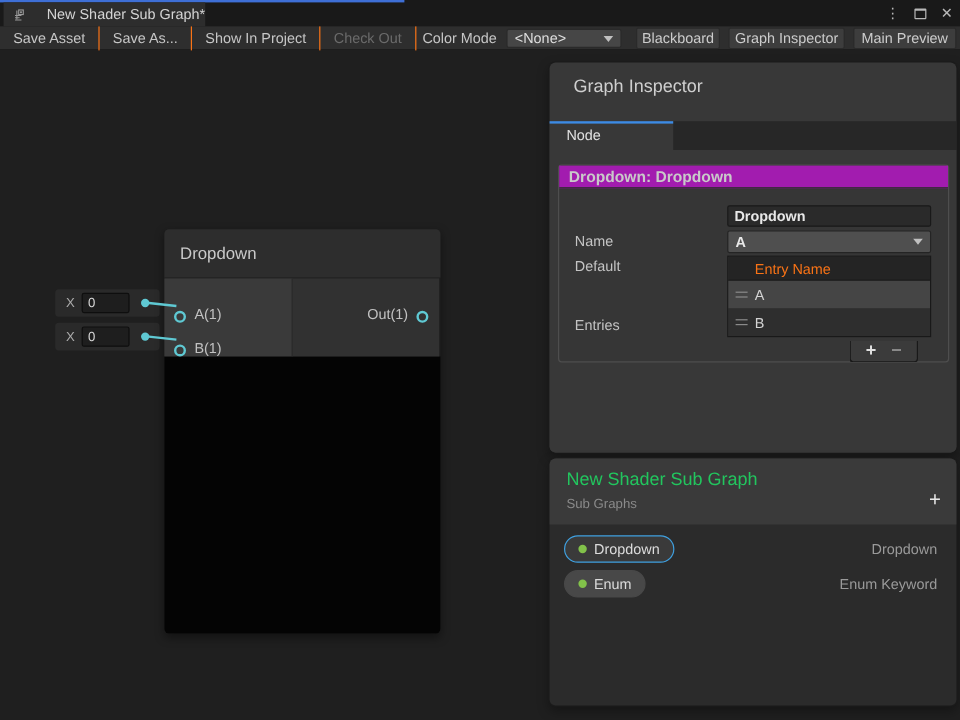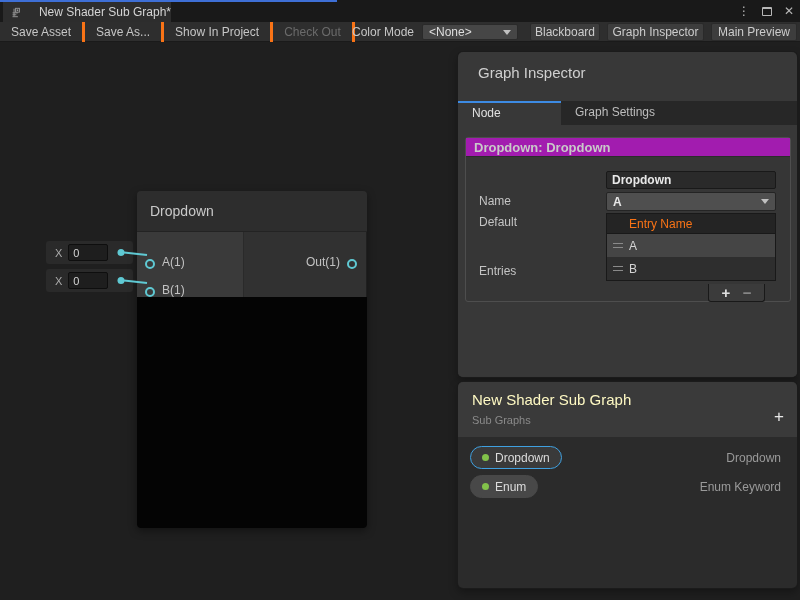--- a/index.html
+++ b/index.html
@@ -21,21 +21,21 @@
   .win-controls { position:absolute; right:6px; top:0; height:22px; display:flex; align-items:center; gap:12px; color:#b8b8b8; }
   .win-controls span { font-size:12px; line-height:22px; cursor:default; }
   .wc-max { width:10px; height:9px; border:1.5px solid #b8b8b8; border-top-width:2px; border-radius:1px; display:inline-block; }
   
   .toolbar {
     position:absolute; left:0; top:22px; width:800px; height:20px;
     background:#2e2e2e; border-bottom:1px solid #1a1a1a; font-size:12px;
   }
   .tb-left { position:absolute; left:0; top:0; height:20px; display:flex; }
   .tb-item {
-    padding:0 11px; line-height:20px; color:#c6c6c6; border-right:3px solid #f97316; white-space:nowrap;
+    padding:0 11px; line-height:20px; color:#c6c6c6; border-right:1px solid #f97316; white-space:nowrap;
   }
   .tb-item.disabled { color:#6b6b6b; }
   .tb-label { position:absolute; left:352px; top:0; line-height:20px; color:#c6c6c6; }
   .tb-dropdown {
     position:absolute; left:422px; top:2px; width:96px; height:16px;
     background:#464646; border:1px solid #2a2a2a; border-radius:2px;
     display:flex; align-items:center; padding:0 6px; color:#dedede;
   }
   .tb-dropdown .arrow { margin-left:auto; }
   .caret-down { width:0; height:0; border-left:4px solid transparent; border-right:4px solid transparent; border-top:5px solid #c0c0c0; display:inline-block; }
@@ -100,21 +100,21 @@
   .entries-footer {
     position:absolute; left:242px; top:146px; width:57px; height:18px;
     background:#3b3b3b; border:1px solid #191919; border-top:none; border-radius:0 0 3px 3px;
     display:flex; align-items:center; justify-content:space-evenly;
   }
   .entries-footer .plus { color:#e0e0e0; font-size:15px; font-weight:bold; line-height:16px; }
   .entries-footer .minus { color:#8a8a8a; font-size:15px; font-weight:bold; line-height:16px; }
   
   .blackboard { top:382px; height:206px; background:#2b2b2b; }
   .bb-header { height:55px; background:#3a3a3a; border-radius:5px 5px 0 0; position:relative; padding:9px 0 0 14px; }
-  .bb-title { font-size:15px; color:#fef9c3; }
+  .bb-title { font-size:15px; color:#22c55e; }
   .bb-subtitle { font-size:11px; color:#8a8a8a; margin-top:6px; }
   .bb-add { position:absolute; right:13px; top:26px; font-size:17px; color:#e8e8e8; line-height:17px; }
   .bb-body { position:relative; height:151px; }
   .bb-row { position:absolute; left:12px; right:16px; height:23px; display:flex; align-items:center; }
   .pill { height:23px; border-radius:12px; background:#3a3a3a; display:flex; align-items:center; padding:0 11px; gap:6px; }
   .pill.selected { border:1px solid #3fa0e0; }
   .pill.plain { background:#484848; border:1px solid #484848; }
   .pill .dot { width:7px; height:7px; border-radius:50%; background:#82c24a; flex:none; }
   .pill .pill-label { font-size:12px; color:#dcdcdc; }
   .bb-type { margin-left:auto; font-size:12px; color:#9a9a9a; }
@@ -195,21 +195,20 @@
   <line x1="124" y1="252.5" x2="147" y2="255" stroke="#5fc9d3" stroke-width="2"></line>
   <line x1="124" y1="280.5" x2="147" y2="283" stroke="#5fc9d3" stroke-width="2"></line>
   <circle cx="121" cy="252.5" r="3.5" fill="#5fc9d3"></circle>
   <circle cx="121" cy="280.5" r="3.5" fill="#5fc9d3"></circle>
 </svg>
 
 <div class="panel inspector">
   <div class="insp-header">Graph Inspector</div>
   <div class="insp-tabs">
     <div class="insp-tab active" style="width:103px; text-align:left;">Node Settings</div>
-    <div class="insp-tab">Graph Settings</div>
   </div>
   <div class="insp-body">
     <div class="section-box">
       <div class="section-title">Dropdown: Dropdown</div>
 
       <div class="fld-label" style="top:36px;">Name</div>
       <input class="name-field" value="Dropdown" style="">
 
       <div class="fld-label" style="top:57px;">Default</div>
       <div class="default-dd">

